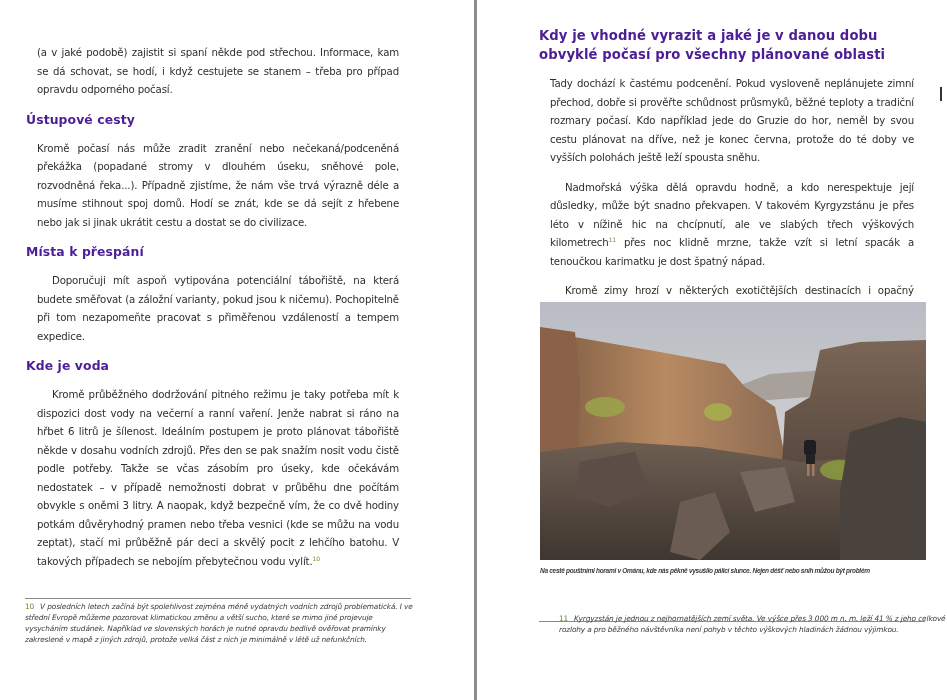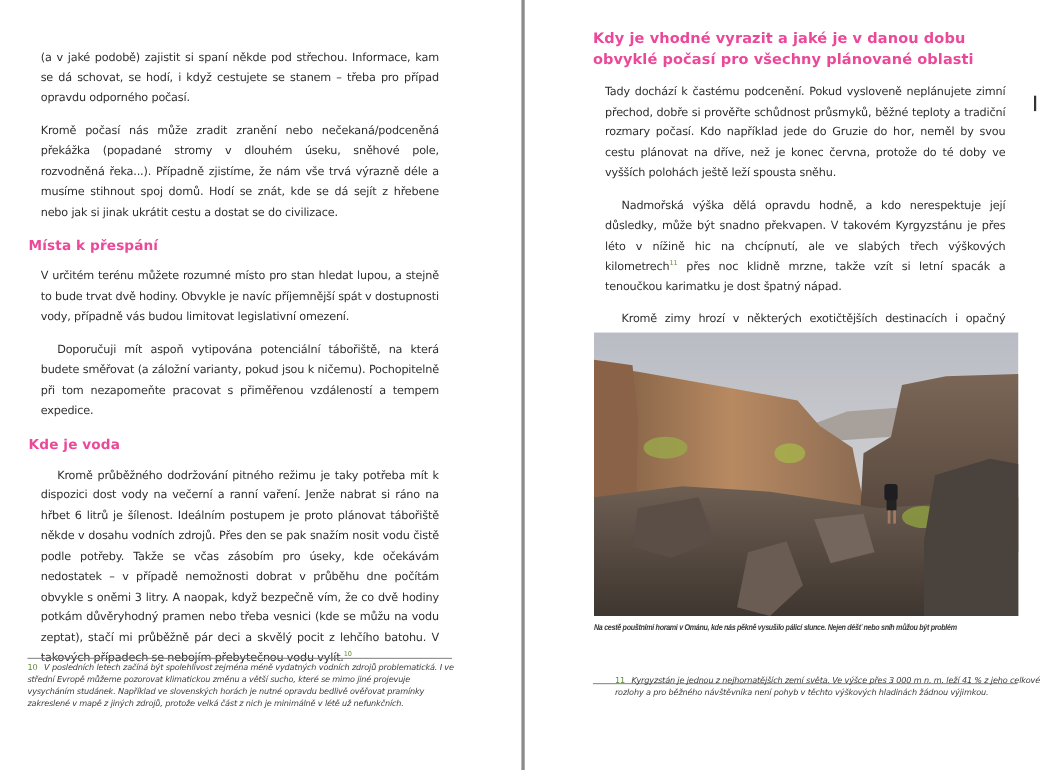--- a/index.html
+++ b/index.html
@@ -15,21 +15,21 @@
   .col { position:absolute; }
   .left-page .col { left:26px; width:384px; top:33px; }
   .right-page .col { left:62px; width:386px; top:27px; }
 
   p.body {
     margin:11px; font-size:10.2px; line-height:18.5px; text-align:justify; letter-spacing:-0.15px;
     color:#2e2e2e;
   }
   p.indent { text-indent:15px; }
   h2.sec {
-    margin:8px 0 1px 0; font-size:12.4px; font-weight:bold; color:#ec4899; line-height:18px; letter-spacing:0.1px;
+    margin:8px 0 1px 0; font-size:12.4px; font-weight:bold; color:#4c1d95; line-height:18px; letter-spacing:0.1px;
   }
   .right-page h2.sec { font-size:13.2px; line-height:18.5px; margin:0 0 1px 0; }
   sup.fn { font-size:6px; color:#6a8f3a; vertical-align:super; line-height:0; }
 
   .photo {
     position:absolute; left:63px; top:302px; width:386px; height:258px; overflow:hidden;
   }
   .photo svg { display:block; width:100%; height:100%; }
   .caption {
     position:absolute; left:63px; top:566px; width:400px;
@@ -55,24 +55,24 @@
 
   .edge-mark { position:absolute; left:940px; top:87px; width:2px; height:14px; background:#333; }
 </style>
 </head>
 <body>
 
 <div class="page left-page">
   <div class="col">
     <p class="body">(a v jaké podobě) zajistit si spaní někde pod střechou. Informace, kam se dá schovat, se hodí, i když cestujete se stanem – třeba pro případ opravdu odporného počasí.</p>
 
+    <h2 class="sec">Ústupové cesty</h2>
     <p class="body">Kromě počasí nás může zradit zranění nebo nečekaná/podceněná překážka (popadané stromy v dlouhém úseku, sněhové pole, rozvodněná řeka...). Případně zjistíme, že nám vše trvá výrazně déle a musíme stihnout spoj domů. Hodí se znát, kde se dá sejít z hřebene nebo jak si jinak ukrátit cestu a dostat se do civilizace.</p>
 
     <h2 class="sec">Místa k přespání</h2>
-    <p class="body">V určitém terénu můžete rozumné místo pro stan hledat lupou, a stejně to bude trvat dvě hodiny. Obvykle je navíc příjemnější spát v dostupnosti vody, případně vás budou limitovat legislativní omezení.</p>
     <p class="body indent">Doporučuji mít aspoň vytipována potenciální tábořiště, na která budete směřovat (a záložní varianty, pokud jsou k ničemu). Pochopitelně při tom nezapomeňte pracovat s přiměřenou vzdáleností a tempem expedice.</p>
 
     <h2 class="sec">Kde je voda</h2>
     <p class="body indent"><span>Kromě průběžného dodržování pitného režimu je taky potřeba mít k dispozici dost vody na večerní a ranní vaření. Jenže nabrat si ráno na hřbet 6 litrů je šílenost. Ideálním postupem je proto plánovat tábořiště někde v dosahu vodních zdrojů. Přes den se pak snažím nosit vodu čistě podle potřeby. Takže se včas zásobím pro úseky, kde očekávám nedostatek – v případě nemožnosti dobrat v průběhu dne počítám obvykle s oněmi 3 litry. A naopak, když bezpečně vím, že co dvě hodiny potkám důvěryhodný pramen nebo třeba vesnici (kde se můžu na vodu zeptat), stačí mi průběžně pár deci a skvělý pocit z lehčího batohu. V takových případech se nebojím přebytečnou vodu vylít.</span><sup class="fn">10</sup></p>
   </div>
 
   <div class="footnote-rule"></div>
   <div class="footnote">
     <span class="fn-num">10</span><span>V posledních letech začíná být spolehlivost zejména méně vydatných vodních zdrojů problematická. I ve střední Evropě můžeme pozorovat klimatickou změnu a větší sucho, které se mimo jiné projevuje vysycháním studánek. Například ve slovenských horách je nutné opravdu bedlivě ověřovat pramínky zakreslené v mapě z jiných zdrojů, protože velká část z nich je minimálně v létě už nefunkčních.</span>
   </div>

